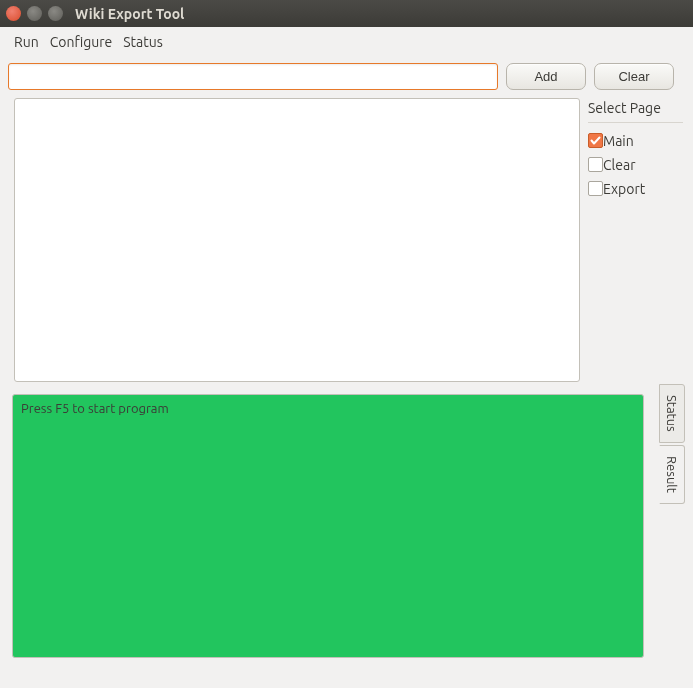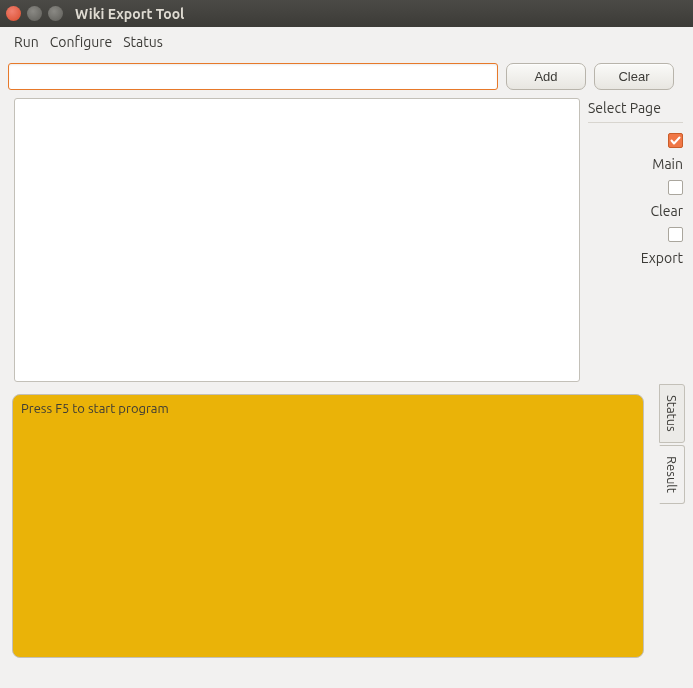--- a/index.html
+++ b/index.html
@@ -106,24 +106,23 @@
     font-size: 14px;
   }
   .side-head {
     padding: 2px 0 6px 0;
     border-bottom: 1px solid #d8d5cf;
     margin-bottom: 6px;
     color: #3c3b37;
   }
   .chk-row {
     display: flex;
-    align-items: flex-end;
-    gap: 8px;
+    align-items: flex-start;
+    gap: 0;
     padding: 4px 0;
-    flex-direction: column;
   }
   .chk {
     width: 15px;
     height: 15px;
     border: 1px solid #aaa69d;
     border-radius: 2px;
     background: #fff;
     display: inline-flex;
     align-items: center;
     justify-content: center;
@@ -135,23 +134,23 @@
     border-color: #c95d29;
     color: #fff;
   }
   .bottom {
     margin-top: 12px;
     position: relative;
   }
   .output {
     width: 632px;
     height: 264px;
-    background: #eab308;
+    background: #22c55e;
     border: 1px solid #c3c0b8;
-    border-radius: 8px;
+    border-radius: 3px;
     padding: 6px 8px;
     font-size: 13px;
     color: #3c3b37;
     margin-left: 4px;
   }
   .vtabs {
     position: absolute;
     right: 0px;
     top: -10px;
     display: flex;

